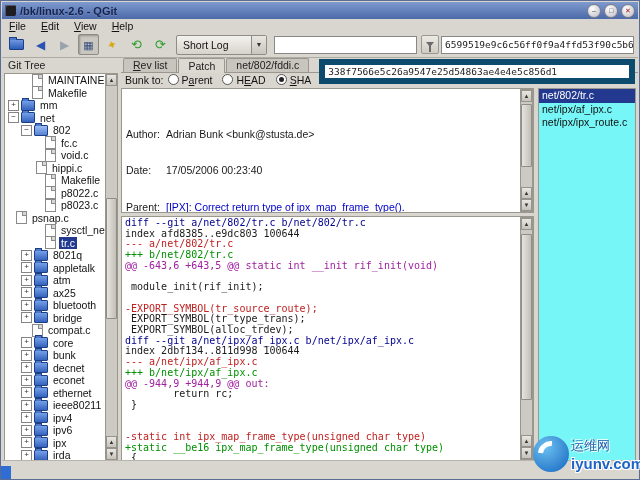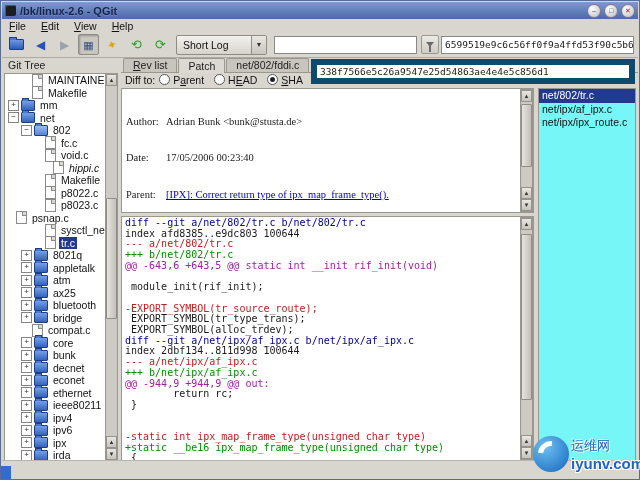--- a/index.html
+++ b/index.html
@@ -118,22 +118,22 @@
     position:relative;flex:none;}
   .radio.checked::after{content:"";position:absolute;inset:2px;border-radius:50%;background:#222;}
   .sha-mid{flex:1;height:13px;border:6px solid #0c4a6e;background:#fff;margin:0 3px 16px 4px;
     font-family:"DejaVu Sans Mono",monospace;font-size:9.5px;line-height:13px;padding:0 3px;
     color:#222;white-space:nowrap;overflow:hidden;}
 
   .panes{position:absolute;left:0;right:0;top:30px;bottom:0;}
   .left-panes{position:absolute;left:0;top:0;bottom:0;width:413px;}
   .commit-pane{position:absolute;left:0;right:0;top:0;height:123px;background:#fff;
     border:1px solid #9a978f;overflow:hidden;}
-  .commit-body{position:absolute;left:0;right:12px;top:0;bottom:0;padding:2px 4px;
-    font-size:10.5px;line-height:12.3px;color:#1a1a1a;white-space:pre;overflow:hidden;font-family:Liberation Serif, serif;}
+  .commit-body{position:absolute;left:0;right:12px;top:0;bottom:0;padding:14px 4px;
+    font-size:10.5px;line-height:12.3px;color:#1a1a1a;white-space:pre;overflow:hidden;}
   .clabel{display:inline-block;min-width:40px;}
   .parent-link{color:#0000cc;text-decoration:underline;}
   .hsplit{position:absolute;left:0;right:0;top:123px;height:5px;}
   .diff-pane{position:absolute;left:0;right:0;top:128px;bottom:0;background:#fff;
     border:1px solid #9a978f;overflow:hidden;}
   .diff-body{position:absolute;left:0;right:12px;top:0;bottom:0;padding:1px 3px;
     font-family:"DejaVu Sans Mono",monospace;font-size:10px;line-height:10.7px;
     white-space:pre;overflow:hidden;color:#1a1a1a;}
   .dl.head{color:#000090;}
   .dl.hunk{color:#a020a0;}
@@ -255,21 +255,21 @@
           <div class="tree-row" style="padding-left: 29px;">
             <span class="exp-sp"></span>
             <span class="tico2 i-file"></span>
             <span class="tlab">fc.c</span>
           </div>
           <div class="tree-row" style="padding-left: 29px;">
             <span class="exp-sp"></span>
             <span class="tico2 i-file"></span>
             <span class="tlab">void.c</span>
           </div>
-          <div class="tree-row" style="padding-left: 37px; font-style: italic;">
+          <div class="tree-row" style="padding-left: 20px;">
             <span class="exp-sp"></span>
             <span class="tico2 i-file"></span>
             <span class="tlab">hippi.c</span>
           </div>
           <div class="tree-row" style="padding-left: 29px;">
             <span class="exp-sp"></span>
             <span class="tico2 i-file"></span>
             <span class="tlab">Makefile</span>
           </div>
           <div class="tree-row" style="padding-left: 29px;">
@@ -396,21 +396,21 @@
     <div class="right">
 
       <div class="tabrow">
           <span class="tab"><u>R</u>ev list</span>
           <span class="tab active">Patch</span>
           <span class="tab">net/802/fddi.c</span>
         </div>
       <span class="tab-close">✕</span>
 
       <div class="diffto">
-        <span>Diff to:</span>
+        <span>Bunk to:</span>
         <span class="dt-opts">
             <span class="radio-wrap">
               <span class="radio"></span>
               <span>P<u>a</u>rent</span>
             </span>
             <span class="radio-wrap">
               <span class="radio"></span>
               <span>H<u>E</u>AD</span>
             </span>
             <span class="radio-wrap">

